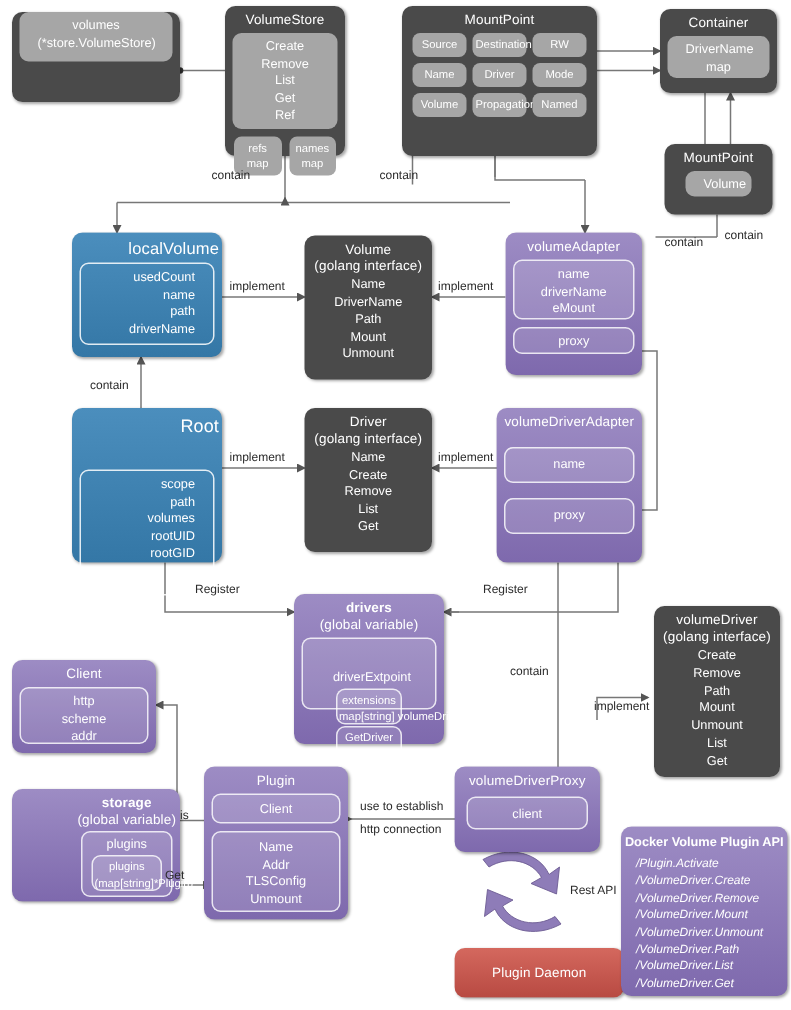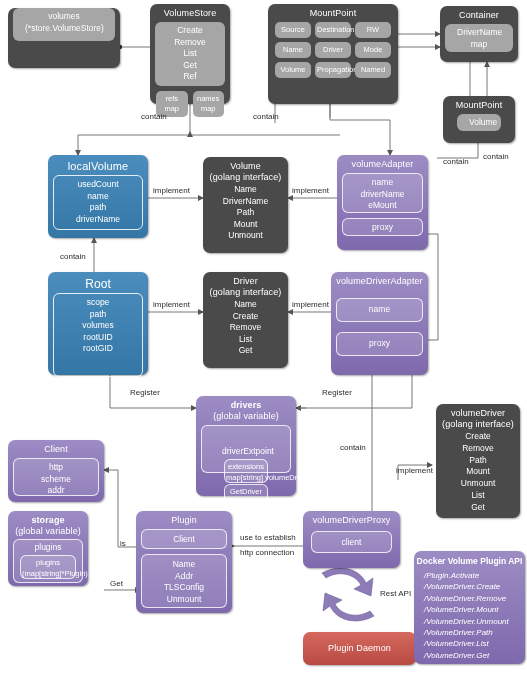--- a/index.html
+++ b/index.html
@@ -27,21 +27,21 @@
     letter-spacing: .1px;
   }
   .node .title.bold { font-weight: bold; }
   .sub { }
 
   
   .dark   { background: #4a4a4a; }
   .dark  .panel { background: #a6a6a6; border: none; color: #ffffff; }
   .dark  .chip  { background: #a6a6a6; color: #ffffff; }
 
-  .blue   { background: #3a7ca8; background-image: linear-gradient(to bottom,#4b8ebd,#3477a6); }
+  .blue   { background: #3a7ca8; background-image: linear-gradient(to bottom,#4b8ebd,#3477a6); text-align: right; }
   .blue  .panel { background: transparent; border: 1px solid rgba(255,255,255,.85); }
 
   .purple { background: #8e7cb8; background-image: linear-gradient(to bottom,#9d8cc4,#7e69ad); }
   .purple .panel { background: rgba(255,255,255,.14); border: 1px solid rgba(255,255,255,.8); }
 
   .red    { background: #c7584f; background-image: linear-gradient(to bottom,#d4685e,#b84a42); }
 
   .panel {
     border-radius: 6px;
     margin: 0 5px 5px 5px;
@@ -241,21 +241,21 @@
       <div class="row">driverName</div>
       <div class="row">eMount</div>
     </div>
     <div class="panel" style="height:18px; padding-top:3px;">
       <div class="row">proxy</div>
     </div>
   </div>
 
   <div class="node blue" style="left:48px; top:272px; width:100px; height:103px;">
     <div class="title" style="font-size:12px; padding-top:7px;">Root</div>
-    <div class="panel" style="height:84px;">
+    <div class="panel" style="height:84px;margin-top:20px;">
       <div class="row">scope</div>
       <div class="row">path</div>
       <div class="row">volumes</div>
       <div class="row">rootUID</div>
       <div class="row">rootGID</div>
     </div>
   </div>
 
   <div class="node dark" style="left:203px; top:272px; width:85px; height:96px;">
     <div class="title" style="padding-bottom:0;">Driver</div>
@@ -312,21 +312,21 @@
 
   <div class="node purple" style="left:8px; top:440px; width:96px; height:62px;">
     <div class="title">Client</div>
     <div class="panel" style="height:38px;">
       <div class="row">http</div>
       <div class="row">scheme</div>
       <div class="row">addr</div>
     </div>
   </div>
 
-  <div class="node purple" style="left:8px; top:511px; width:80px; height:75px;">
+  <div class="node purple" style="left:8px; top:526px; width:112px; height:75px;padding-left:41px;">
     <div class="title bold" style="padding-bottom:0;">storage</div>
     <div class="title sub" style="padding:0 0 2px 0;">(global variable)</div>
     <div class="panel" style="height:44px; padding:2px;">
       <div class="row" style="font-size:8.5px;">plugins</div>
       <div class="panel" style="height:24px; margin:1px 4px; padding:1px;">
         <div class="row" style="font-size:7.5px;">plugins</div>
         <div class="row sub" style="font-size:7.5px;">(map[string]*Plugin)</div>
       </div>
     </div>
   </div>

